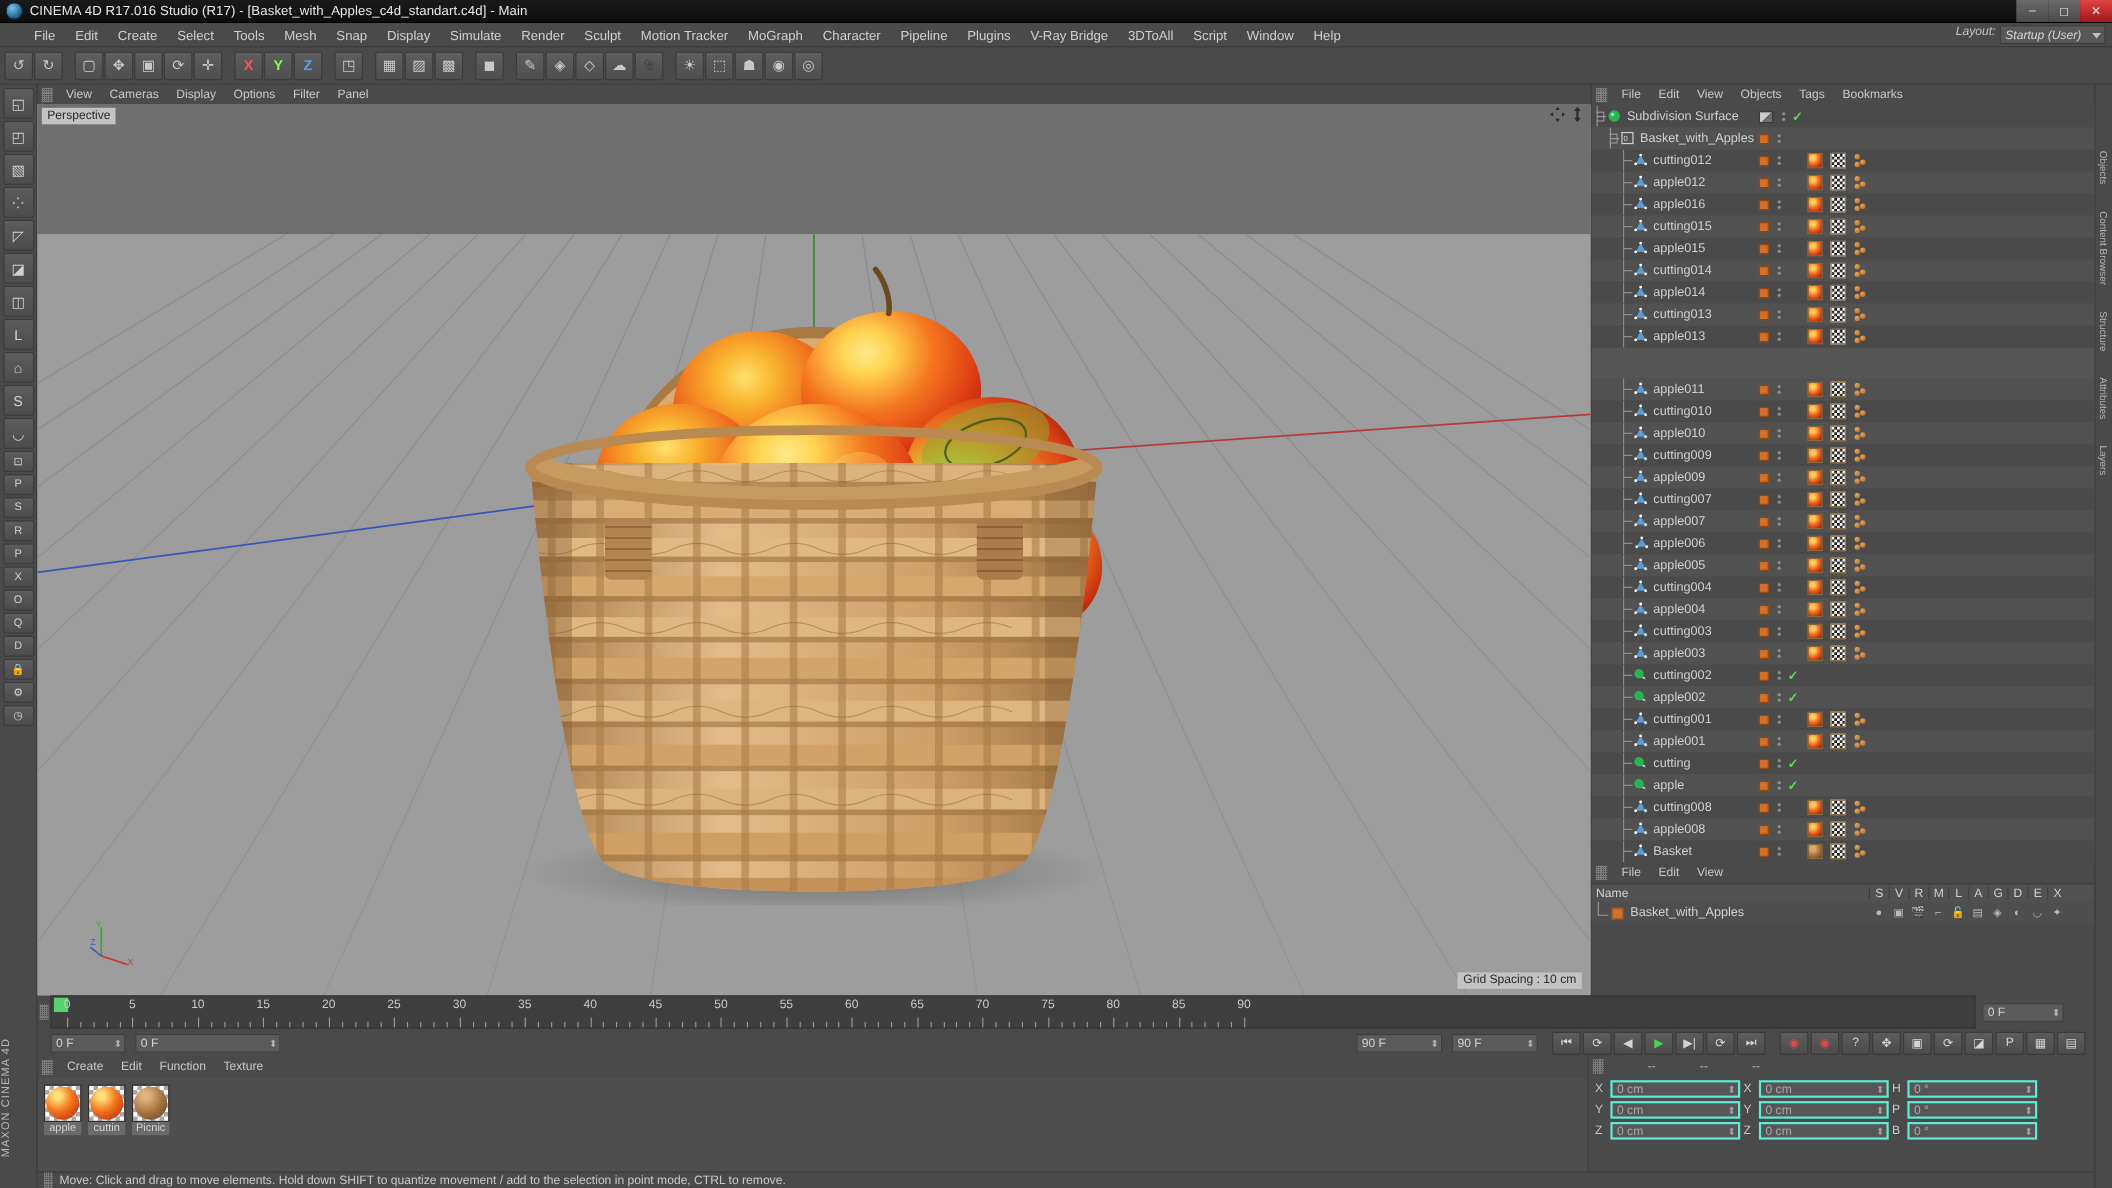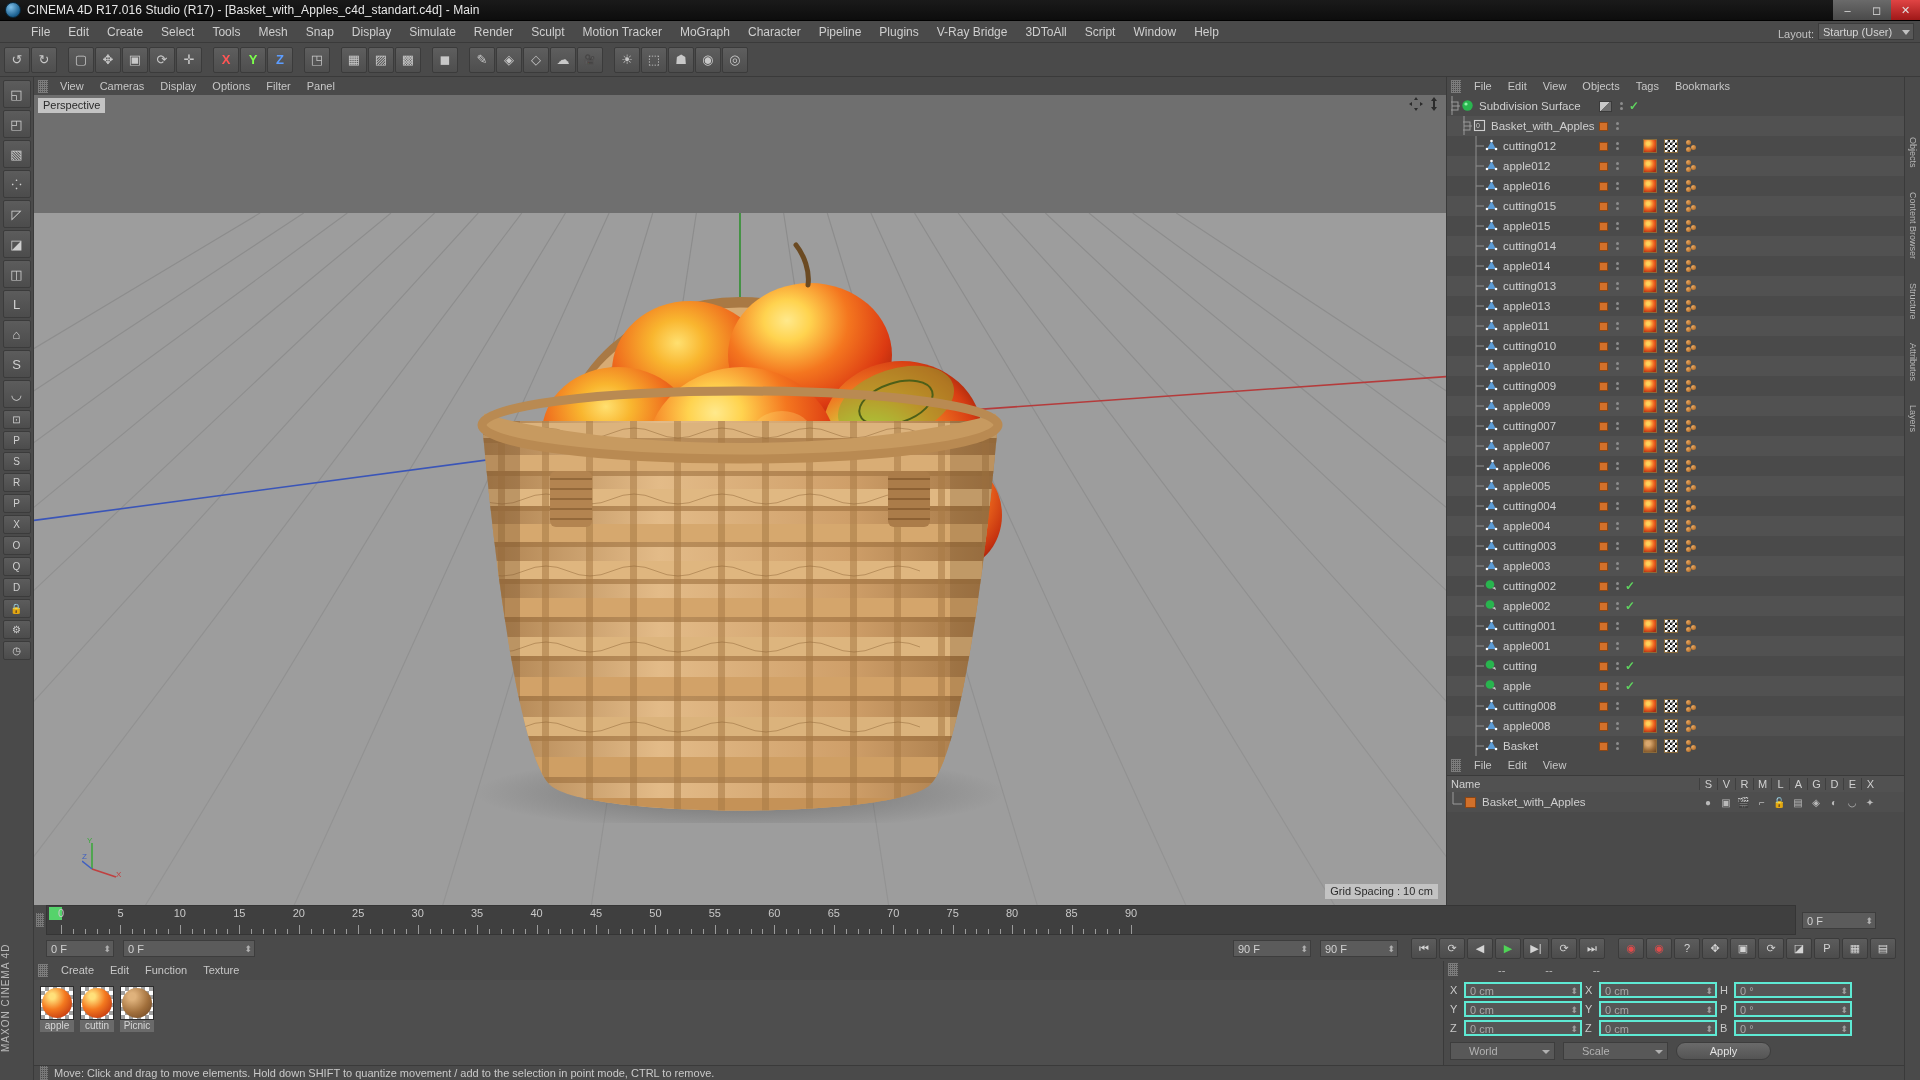--- a/index.html
+++ b/index.html
@@ -16,21 +16,21 @@
   #winbtns div { width:29px; height:20px; display:flex; align-items:center; justify-content:center;
     font-size:11px; color:#e0e0e0; }
   #winbtns .min { background:linear-gradient(#6a6a6a,#4a4a4a); }
   #winbtns .max { background:linear-gradient(#6a6a6a,#4a4a4a); }
   #winbtns .cls { background:linear-gradient(#e04444,#a01818); }
 
   
   #menubar { height:22px; background:#4a4a4a; display:flex; align-items:center; padding-left:22px;
     border-bottom:1px solid #3a3a3a; position:relative; }
   #menubar .mi { padding:0 9px; height:22px; line-height:22px; font-size:12px; color:#cfcfcf; white-space:nowrap; cursor:default;}
-  #layoutbox { position:absolute; right:6px; top:2px; display:flex; align-items:flex-end; gap:4px; }
+  #layoutbox { position:absolute; right:6px; top:2px; display:flex; align-items:flex-start; gap:4px;font-style:italic; }
   #layoutbox .lbl { font-size:11px; color:#c2c2c2; }
   #layoutbox .sel { width:96px; height:17px; background:#585858; border:1px solid #3c3c3c;
     font-size:11px; color:#d4d4d4; padding:0 14px 0 4px; line-height:16px; position:relative; }
   #layoutbox .sel:after { content:""; position:absolute; right:3px; top:6px;
     border-left:4px solid transparent; border-right:4px solid transparent; border-top:5px solid #c0c0c0;}
 
   
   #toolbar { height:34px; background:#4a4a4a; display:flex; align-items:center; padding-left:4px;
     border-bottom:1px solid #3a3a3a; gap:1px; }
   .tbtn { width:26px; height:26px; background:linear-gradient(#5e5e5e,#4e4e4e); border:1px solid #3b3b3b;
@@ -875,21 +875,21 @@
                         <span class="tag apple"></span>
                         <span class="tag checker"></span>
                         <span class="tag dots3">
                           <i style="left:1px;top:1px"></i>
                           <i style="left:6px;top:6px"></i>
                           <i style="left:1px;top:8px"></i>
                         </span>
                       </span>
                     </div>
                   </div>
-                  <div class="orow alt" style="position: relative;">
+                  <div class="orow alt" style="position: relative; margin-top: 28px;">
                     <div class="obj-left" style="padding-left: 28px;">
                       <span style="display: inline-block; width: 10px; height: 20px; position: relative; flex: 0 0 auto;"><svg width="10" height="20">
                           <path d="M1 0 L1 20 M1 10 L9 10" stroke="#8e8e8e" stroke-width="1" fill="none"></path>
                         </svg></span>
                       <span class="oicon"><svg width="13" height="13" viewBox="0 0 13 13">
                           <path d="M6.5 2 L11 10 L2 10 Z" fill="#5b9bd5"></path>
                           <circle cx="6.5" cy="2" r="1.3" fill="#fff"></circle>
                           <circle cx="11" cy="10" r="1.3" fill="#fff"></circle>
                           <circle cx="2" cy="10" r="1.3" fill="#fff"></circle>
                         </svg></span>
@@ -1785,25 +1785,20 @@
                 </div>
                 <div class="crow">
                   <span class="clabel">Z</span>
                   <span class="cfield">0 cm</span>
                   <span class="clabel">Z</span>
                   <span class="cfield">0 cm</span>
                   <span class="clabel">B</span>
                   <span class="cfield">0 °</span>
                 </div>
               </div>
-            <div class="cbtnrow">
-              <div class="cdrop">World</div>
-              <div class="cdrop">Scale</div>
-              <div class="applybtn">Apply</div>
-            </div>
           </div>
         </div>
       </div>
 
       <div id="statusbar">
         <div class="gripdots"></div>
         <div class="txt">Move: Click and drag to move elements. Hold down SHIFT to quantize movement / add to the selection in point mode, CTRL to remove.</div>
       </div>
     </div>
 

